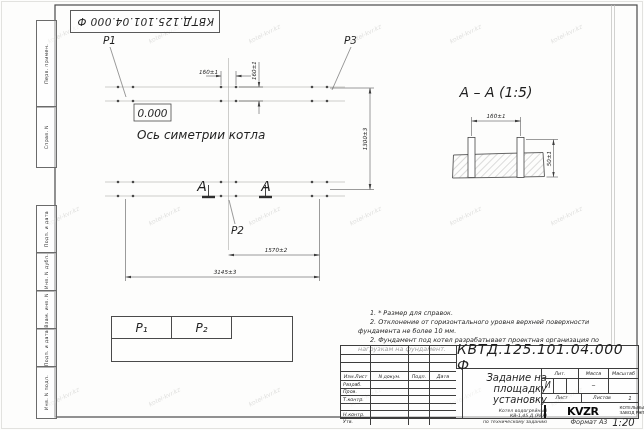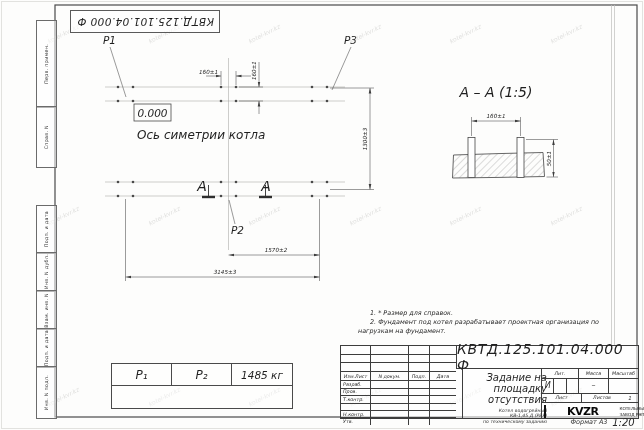--- a/index.html
+++ b/index.html
@@ -22,21 +22,21 @@
     display:flex;align-items:center;justify-content:center;background:rgba(255,255,255,.6);}
   #corner-stamp span{transform:rotate(180deg);font-size:10.5px;font-style:italic;letter-spacing:.4px;white-space:nowrap;}
   
   .sbox{left:36px;width:19px;border:.8px solid #6b6b6b;position:absolute;z-index:3;
     display:flex;align-items:center;justify-content:center;background:rgba(255,255,255,.5);}
   .sbox span{writing-mode:vertical-rl;transform:rotate(180deg);font-size:4.8px;color:#333;
     white-space:nowrap;letter-spacing:.3px;}
   
   #load-table{left:111px;top:316px;width:180px;height:44px;display:grid;
     grid-template-columns:1fr 1fr 1fr;grid-template-rows:1fr 1fr;
-    border:1px solid #4a4a4a;background:rgba(255,255,255,.4);margin-top:47px;}
+    border:1px solid #4a4a4a;background:rgba(255,255,255,.4);}
   #load-table .cell{border-right:1px solid #4a4a4a;border-bottom:1px solid #4a4a4a;
     display:flex;align-items:center;justify-content:center;font-style:italic;}
   #load-table .cell:nth-child(3n){border-right:none;}
   #load-table .cell:nth-child(n+4){border-bottom:none;}
   #load-table .hdr{font-size:12px;}
   #load-table .val{font-size:10.5px;}
   
   #notes{left:358px;top:261px;width:254px;margin-top:48px;}
   #notes p{margin:0;font-size:6.4px;line-height:1.42;font-style:italic;text-indent:12px;color:#262626;}
   
@@ -48,21 +48,21 @@
   .row{display:flex;}
   .row span{display:flex;align-items:center;box-sizing:border-box;padding-left:2px;font-size:4.8px;color:#2b2b2b;}
   .rowc span{justify-content:center;padding-left:0;}
   #tb-num{left:115px;top:0;width:182px;height:23px;border-left:1px solid #3d3d3d;border-bottom:1px solid #3d3d3d;
     display:flex;align-items:center;justify-content:center;font-size:14px;letter-spacing:.6px;}
   #tb-name{left:121px;top:23px;width:85px;height:49px;border-left:1px solid #3d3d3d;
     display:flex;flex-direction:column;align-items:flex-end;justify-content:flex-start;padding-top:3px;box-sizing:border-box;}
   #tb-name .tl{font-size:10px;line-height:1.12;}
   #tb-name .stl{font-size:4.6px;line-height:1.25;color:#333;}
   #tb-right{left:200px;top:23px;width:97px;height:49px;border-left:1px solid #3d3d3d;}
-  #logo-row{display:flex;align-items:center;gap:21px;padding:2px 12px 0 2px;}
+  #logo-row{display:flex;align-items:flex-start;gap:21px;padding:2px 12px 0 2px;}
   #logo-mark{width:13px;height:11px;background:repeating-linear-gradient(180deg,#101010 0 2.2px,#fff 2.2px 3.2px);border:1px solid #101010;}
   #logo-brand{font-size:11px;font-weight:700;font-style:normal;letter-spacing:-.5px;color:#090909;}
   #logo-co{display:flex;flex-direction:column;font-size:4.2px;font-style:normal;line-height:1.25;color:#222;}
   #format-label{left:549px;top:418px;width:80px;text-align:center;font-size:6.5px;font-style:italic;color:#333;}
 </style>
 </head>
 <body>
 
 <svg id="canvas" width="644" height="430" viewBox="0 0 644 430">
   <defs>
@@ -235,25 +235,25 @@
 <div class="sbox" style="top:328px;height:38px;">
     <span>Подп. и дата</span>
   </div>
 <div class="sbox" style="top:366px;height:51px;">
     <span>Инв. N подл.</span>
   </div>
 
 <div id="load-table" class="ov">
   <div class="cell hdr">P₁</div>
   <div class="cell hdr">P₂</div>
-  <div class="cell val">1485 кг</div>
 </div>
 
 <div id="notes" class="ov">
   <p>1. * Размер для справок.</p>
+  <p>2. Отклонение от горизонтального уровня верхней поверхности фундамента не более 10 мм.</p>
   <p>2. Фундамент под котел разрабатывает проектная организация по нагрузкам на фундамент.</p>
 </div>
 
 <div id="title-block" class="ov">
 
   <div class="abs" style="left:0;top:0;width:115px;height:72px;">
     <div class="row bb rowc" style="height:7.6px;">
         <span class="br" style="width:30px;"></span>
         <span class="br" style="width:38px;"></span>
         <span class="br" style="width:21px;"></span>
@@ -313,21 +313,21 @@
         <span class="br" style="width:21px;"></span>
         <span style="width:26px;"></span>
       </div>
   </div>
 
   <div id="tb-num" class="abs">КВТД.125.101.04.000  Ф</div>
 
   <div id="tb-name" class="abs">
     <div class="tl">Задание на</div>
     <div class="tl">площадку</div>
-    <div class="tl">отсутствия</div>
+    <div class="tl">установку</div>
     <div class="stl" style="margin-top:2px;">Котел водогрейный</div>
     <div class="stl">КВ-1,45 Д (РВР)</div>
     <div class="stl">по техническому заданию</div>
   </div>
 
   <div id="tb-right" class="abs">
     <div class="row bb rowc" style="height:8.6px;">
       <span class="br" style="width:37px;">Лит.</span>
       <span class="br" style="width:30px;">Масса</span>
       <span style="width:29px;">Масштаб</span>

